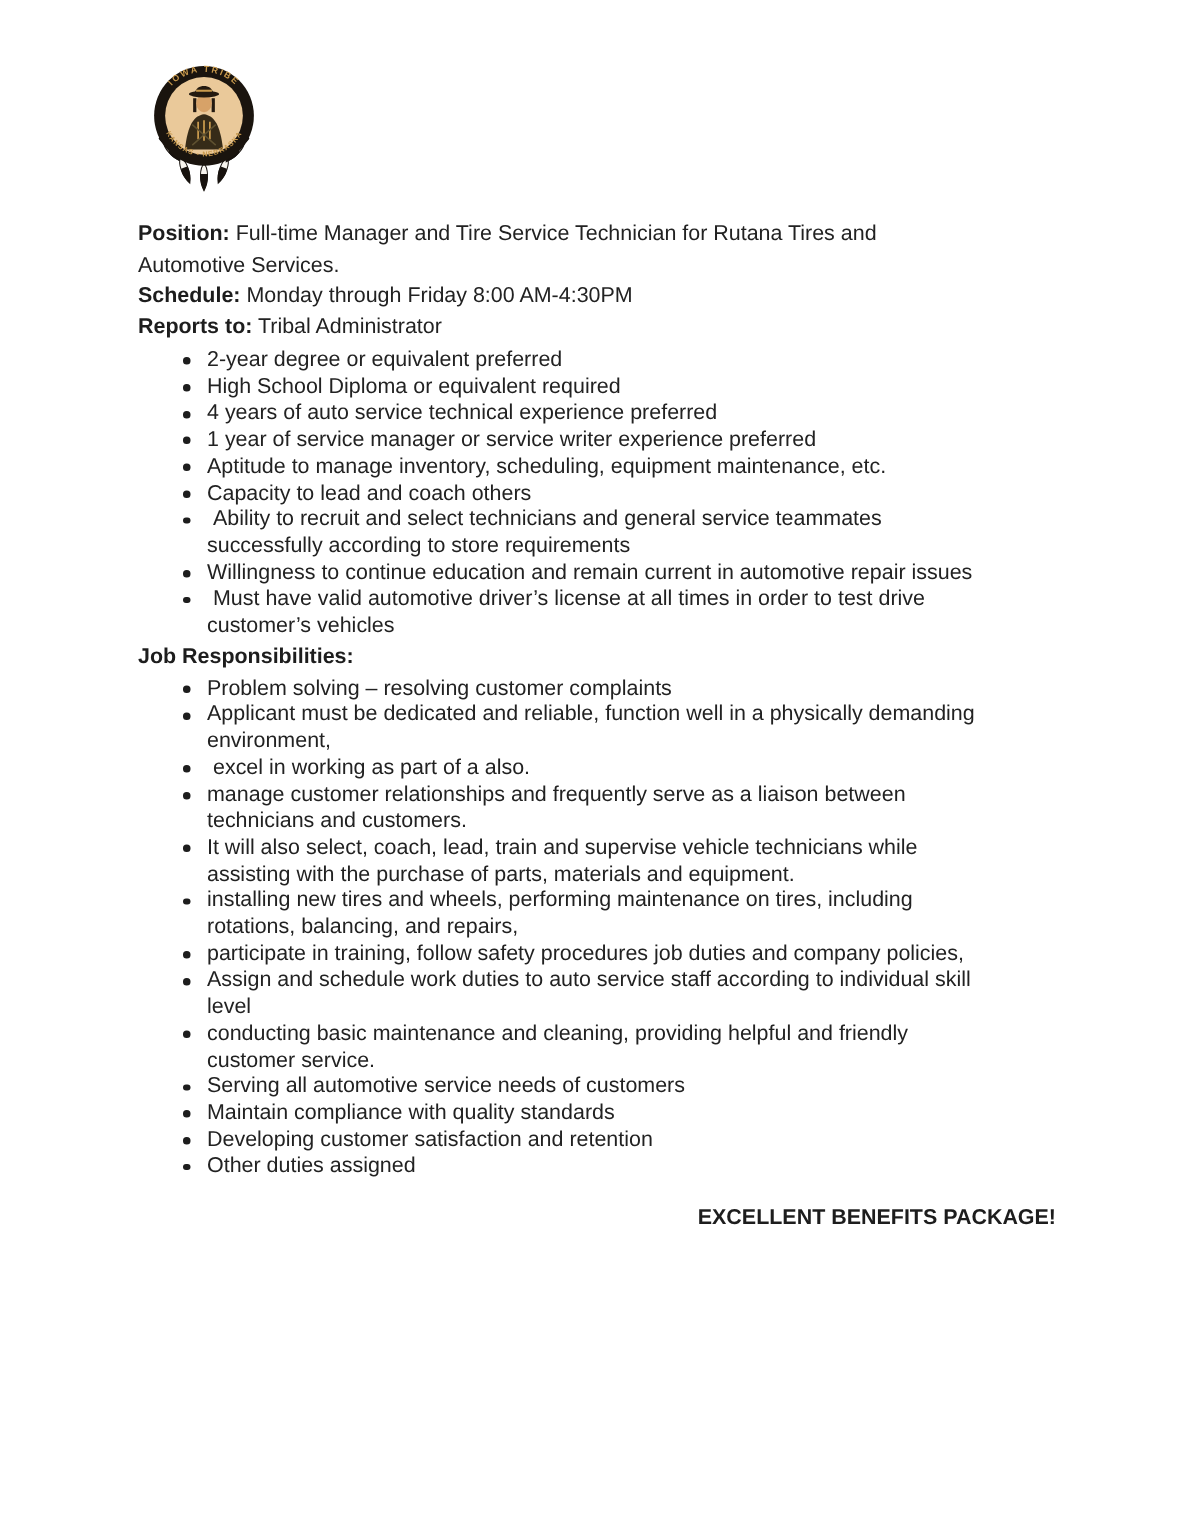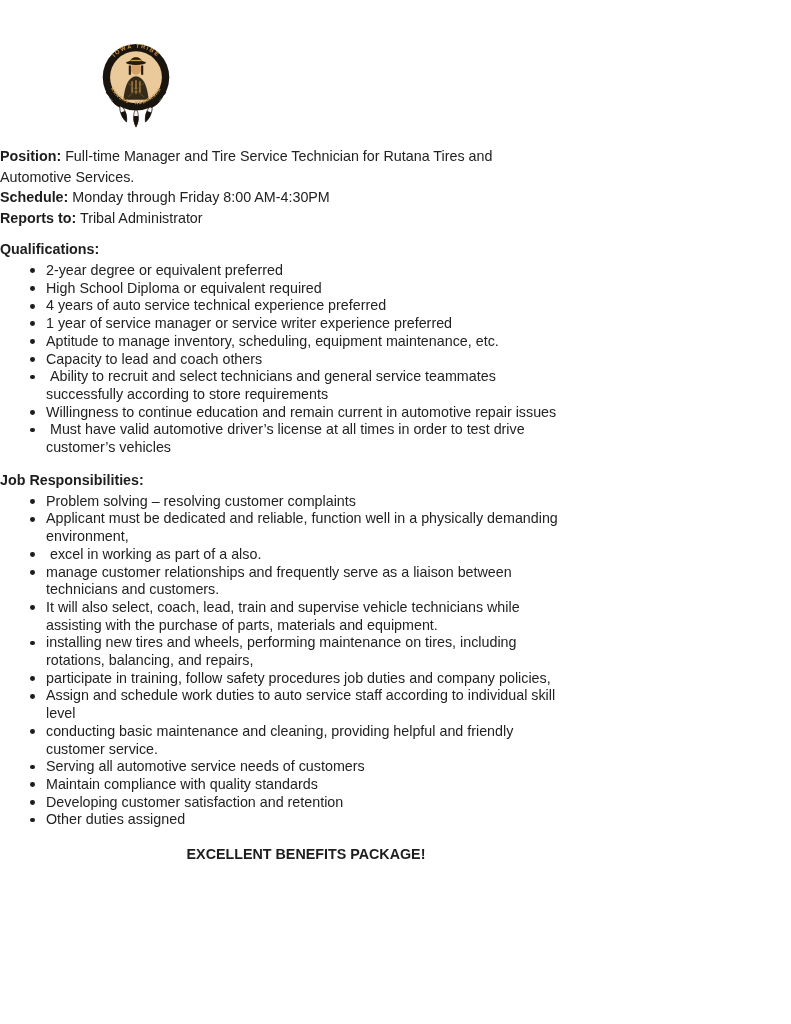--- a/index.html
+++ b/index.html
@@ -6,38 +6,38 @@
   .page {
     position: relative;
     width: 791px;
     height: 1024px;
     background: #ffffff;
     font-family: "Liberation Sans", sans-serif;
     color: #222222;
     overflow: hidden;
   }
   .logo { margin: 42px 0 0 95px; width: 82px; height: 90px; }
-  .content { box-sizing: border-box; width: 791px; }
+  .content { padding-left: 92px; box-sizing: border-box; width: 791px; }
   .intro { margin-top: 14px; }
   .intro p {
     margin: 0;
     font-size: 14.3px;
     line-height: 20.5px;
     white-space: pre-wrap;
     max-width: 660px;
   }
   .intro strong { font-weight: bold; color: #1d1d1d; }
   h3.sec {
     margin: 12px 0 0 0;
     font-size: 14.3px;
     line-height: 18px;
     font-weight: bold;
     color: #1d1d1d;
   }
-  h3.sec.resp { margin-top: 14px; }
+  h3.sec.resp { margin-top: 2px; }
   ul.list {
     list-style: none;
     margin: 4px 0 0 0;
     padding: 0 0 0 46px;
     width: 646px;
     box-sizing: border-box;
   }
   ul.list li {
     position: relative;
     font-size: 14.3px;
@@ -50,21 +50,21 @@
     left: -16px;
     top: 6.3px;
     width: 4.8px;
     height: 4.8px;
     border-radius: 50%;
     background: #1d1d1d;
   }
   .benefits {
     margin: 16px 0 0 0;
     width: 612px;
-    text-align: center;
+    text-align: right;
     font-size: 14.3px;
     line-height: 18px;
     font-weight: bold;
     color: #1d1d1d;
   }
 </style>
 </head>
 <body>
 
 <div class="page">
@@ -115,21 +115,20 @@
 
   <div class="content">
 
     <div class="intro">
       <p><strong>Position:</strong><span> Full-time Manager and Tire Service Technician for Rutana Tires and
 Automotive Services.</span></p>
       <p><strong>Schedule:</strong><span> Monday through Friday 8:00 AM-4:30PM</span></p>
       <p><strong>Reports to:</strong><span> Tribal Administrator</span></p>
     </div>
 
-    <h3 class="sec">Qualifications:</h3>
     <ul class="list">
       <li>2-year degree or equivalent preferred</li>
       <li>High School Diploma or equivalent required</li>
       <li>4 years of auto service technical experience preferred</li>
       <li>1 year of service manager or service writer experience preferred</li>
       <li>Aptitude to manage inventory, scheduling, equipment maintenance, etc.</li>
       <li>Capacity to lead and coach others</li>
       <li> Ability to recruit and select technicians and general service teammates
 successfully according to store requirements</li>
       <li>Willingness to continue education and remain current in automotive repair issues</li>

